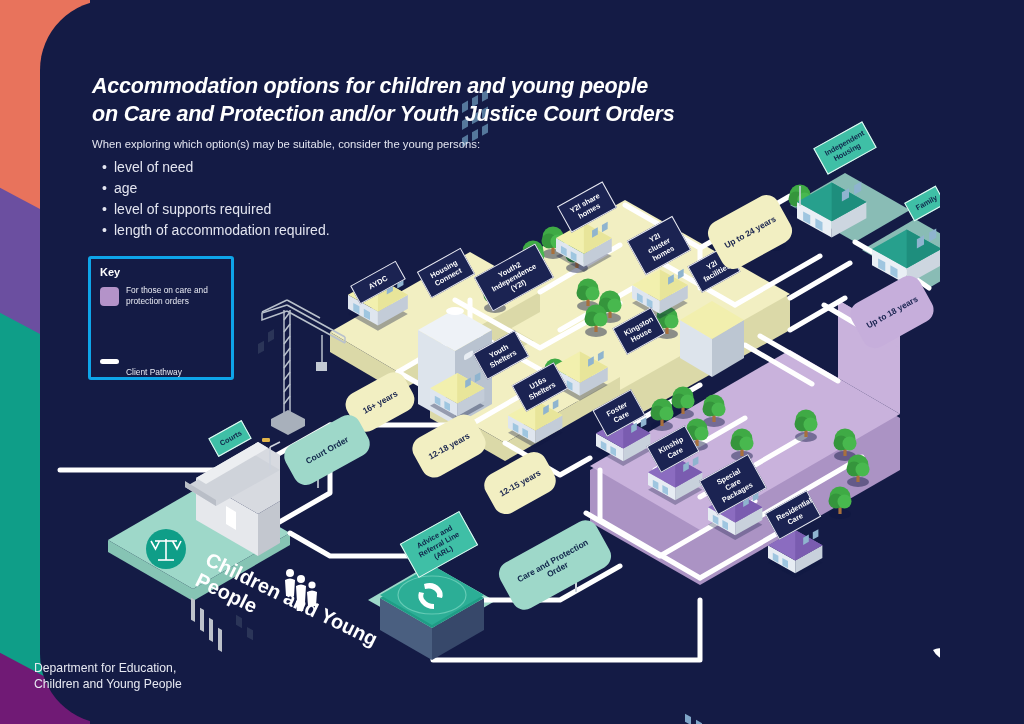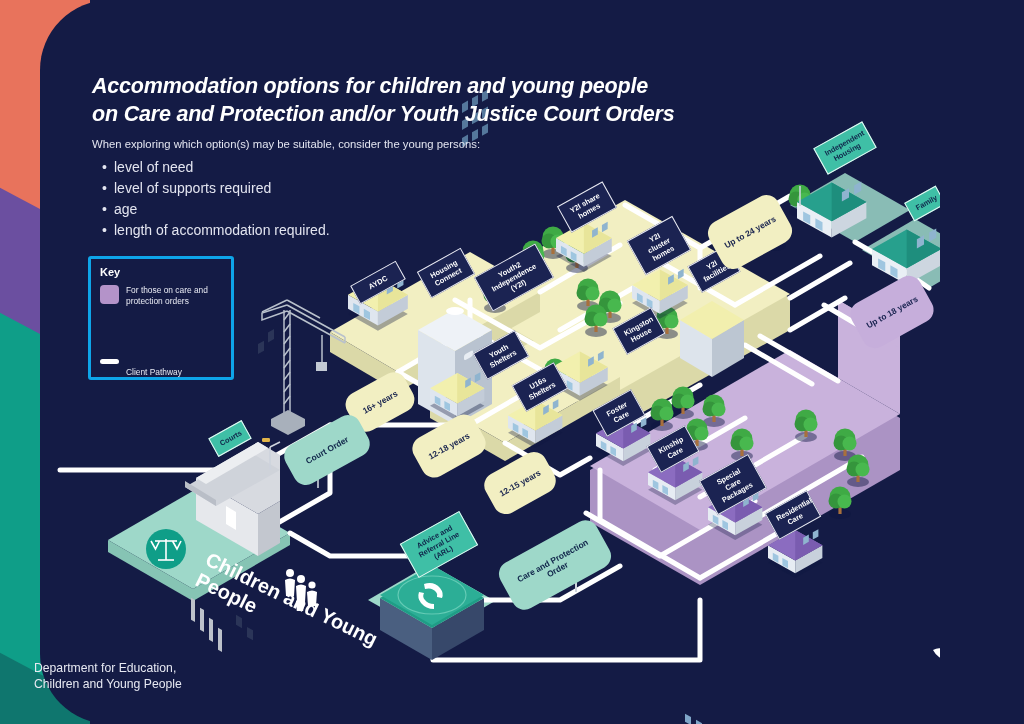--- a/index.html
+++ b/index.html
@@ -1,20 +1,20 @@
 <!DOCTYPE html>
 <html><head>
 <meta charset="utf-8">
 <title>Accommodation options infographic</title>
 <style>
   html,body{margin:0;padding:0;background:#141b45;}
   body{font-family:"Liberation Sans", sans-serif;}
   #poster{
     position:relative;width:940px;height:724px;overflow:hidden;
-    background:#0f766e;
+    background:#701a75;
   }
   
   .band{position:absolute;left:0;top:0;width:150px;height:724px;overflow:hidden;}
   .band i{position:absolute;display:block;left:-60px;width:260px;}
   .band .coral{top:-30px;height:300px;background:#e8735c;transform:skewY(28deg);}
   .band .purple{top:225px;height:180px;background:#6b4fa0;transform:skewY(28deg);}
   .band .teal{top:350px;height:340px;background:#0f9e88;transform:skewY(28deg);}
   .navy-panel{
     position:absolute;left:40px;top:0;width:1000px;height:724px;
     background:#141b45;border-radius:70px 0 0 70px;
@@ -410,30 +410,30 @@
   <div class="title">
     <span>Accommodation options for children and young people</span><br>
     <span>on Care and Protection and/or Youth Justice Court Orders</span>
   </div>
 
   <div class="intro">When exploring which option(s) may be suitable, consider the young persons:</div>
 
   <div class="bullets">
     <ul>
       <li>level of need</li>
+      <li>age</li>
       <li>level of supports required</li>
-      <li>age</li>
       <li>length of accommodation required.</li>
     </ul>
   </div>
 
 
   <div class="keybox">
     <div class="ktitle">Key</div>
-    <div class="krow" style="top:26px;">
+    <div class="krow" style="top:26px;align-items:flex-end;">
       <div class="kswatch" style="background:#b493c9;"></div>
       <div class="ktext">For those on care and protection orders</div>
     </div>
     <div class="krow" style="top:96px;">
       <div class="kline"></div>
       <div class="ktext" style="margin-top:12px;">Client Pathway</div>
     </div>
   </div>
 
   <div class="sign" style="left:352px;top:272px;width:52px;transform:rotate(-29deg);">

